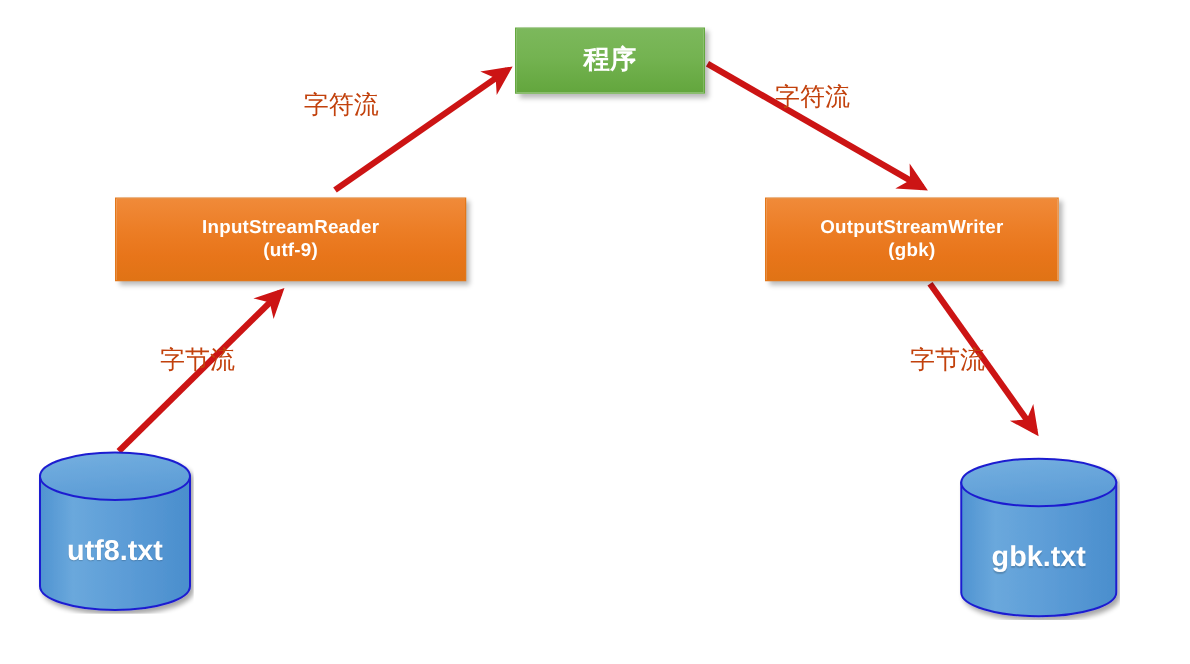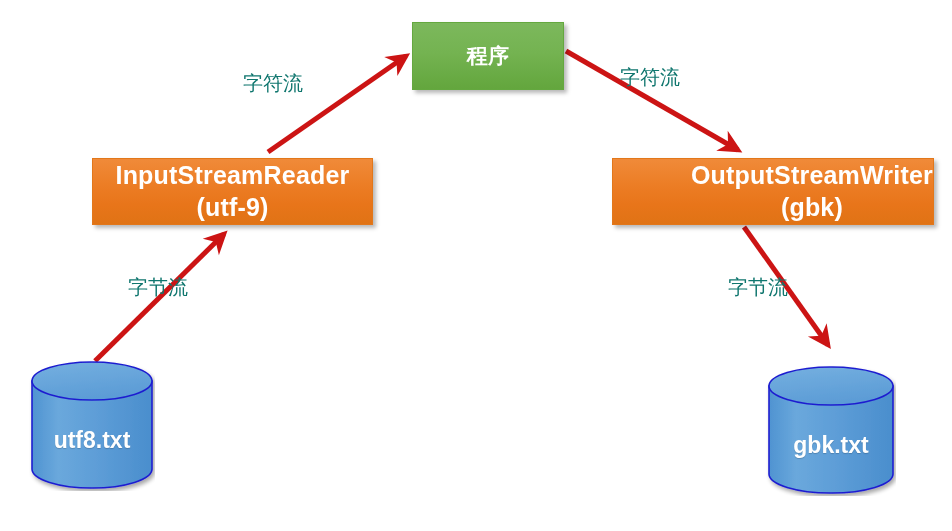--- a/index.html
+++ b/index.html
@@ -34,45 +34,44 @@
     color: #ffffff;
     font-weight: bold;
     line-height: 1.25;
     letter-spacing: 0.2px;
   }
   
   #node-program {
     left: 412px;
     top: 22px;
     width: 152px;
-    height: 68px;
+    height: 53px;
     background: linear-gradient(180deg, #7cb85c 0%, #74b351 45%, #63a63d 100%);
     border: 1px solid #64a83f;
     box-shadow: 3px 3px 4px rgba(0,0,0,0.28);
     font-size: 21px;
   }
   
   .orange-box {
     background: linear-gradient(180deg, #f08a39 0%, #ec7d25 40%, #e8751a 70%, #e07315 100%);
     border: 1px solid #e2771a;
     box-shadow: 3px 3px 4px rgba(0,0,0,0.28);
-    font-size: 25px;
+    font-size: 15px;
   }
   #node-input-stream-reader {
     left: 92px;
     top: 158px;
     width: 281px;
     height: 67px;
   }
   #node-output-stream-writer {
     left: 612px;
     top: 158px;
-    width: 322px;
+    width: 235px;
     height: 67px;
-    justify-content: flex-end;
   }
   
   .cyl {
     position: absolute;
   }
   .cyl-label {
     position: absolute;
     width: 100%;
     text-align: center;
     color: #ffffff;
@@ -82,21 +81,21 @@
     pointer-events: none;
   }
   #cyl-utf8 { left: 29px; top: 359px; width: 126px; height: 132px; }
   #cyl-gbk  { left: 766px; top: 364px; width: 130px; height: 132px; }
   #cyl-utf8 .cyl-label { top: 68px; }
   #cyl-gbk  .cyl-label { top: 68px; }
 
   
   .edge-label {
     position: absolute;
-    color: #0f766e;
+    color: #c2410c;
     font-size: 20px;
     font-weight: normal;
     white-space: nowrap;
     font-family: "DejaVu Sans", "Liberation Sans", sans-serif;
   }
   #label-char-left  { left: 243px; top: 70px; }
   #label-char-right { left: 620px; top: 64px; }
   #label-byte-left  { left: 128px; top: 274px; }
   #label-byte-right { left: 728px; top: 274px; }
 </style>

